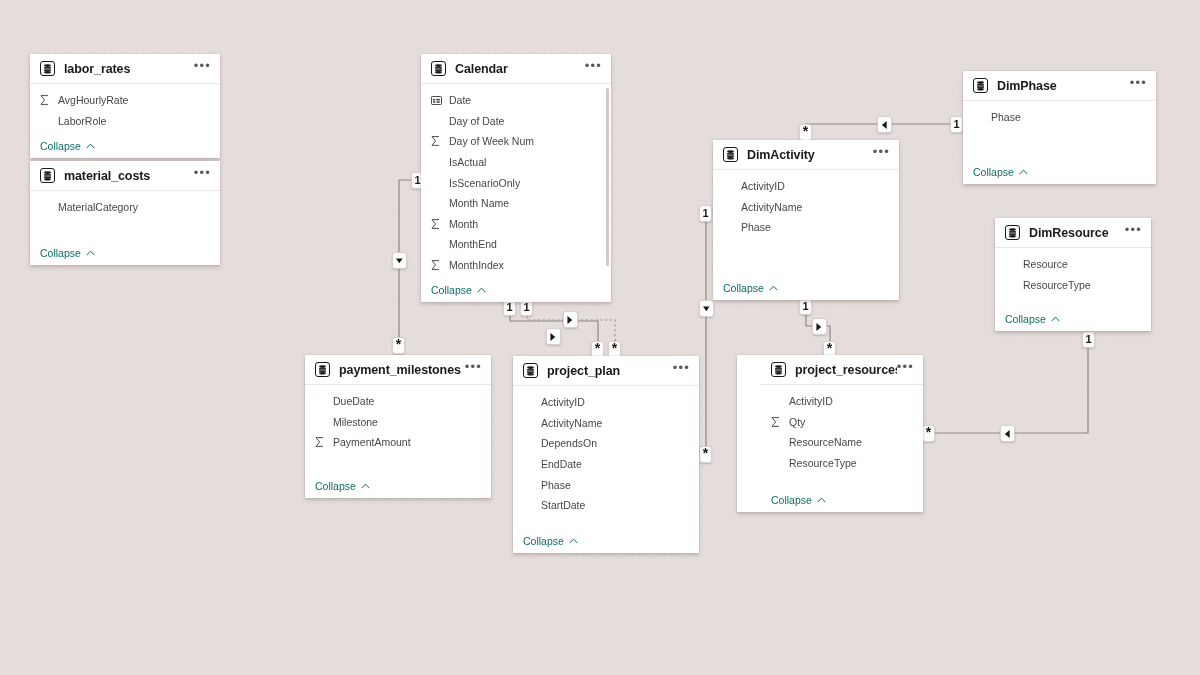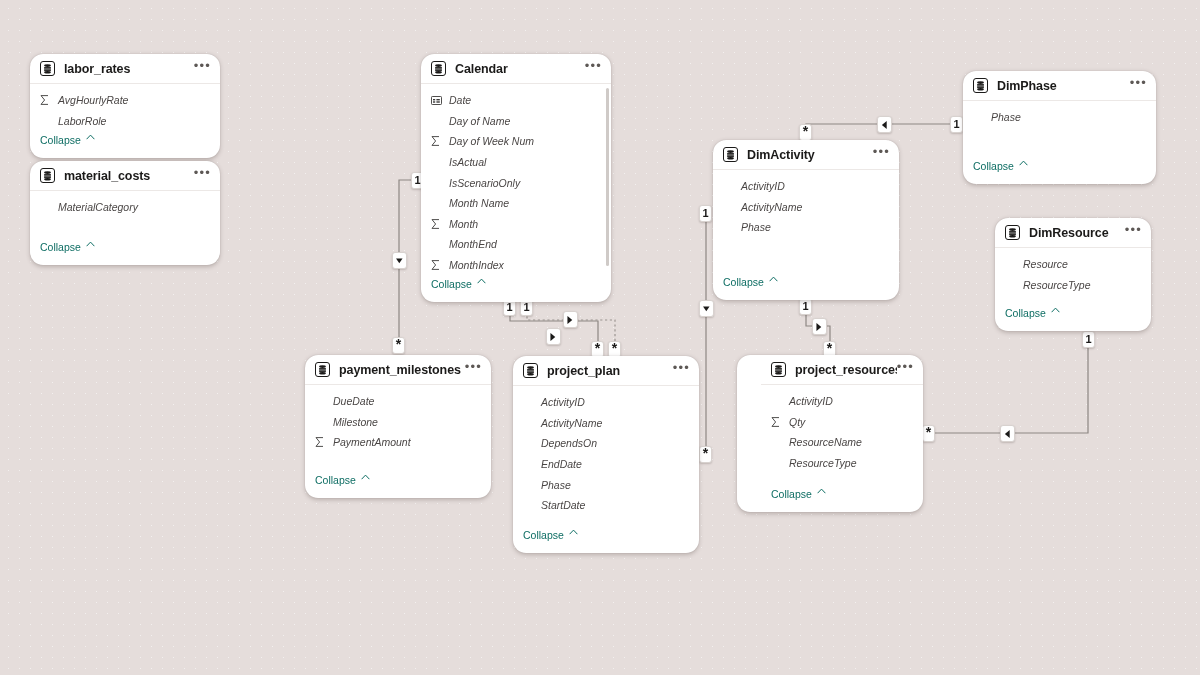--- a/index.html
+++ b/index.html
@@ -45,21 +45,21 @@
     line-height: 1;
   }
   .chip.card.star { font-size: 14px; padding-bottom: 4px; }
   .chip.arrow { width: 15px; height: 17px; }
   .chip.arrow svg { display: block; }
 
   
   .tbl {
     position: absolute;
     background: #ffffff;
-    border-radius: 13px;
+    border-radius: 0;
     box-shadow: 0 1.5px 4px rgba(70,55,50,0.26), 0 0 1px rgba(70,55,50,0.25);
     z-index: 10;
     display: flex; flex-direction: column;
     overflow: hidden;
   }
   .tbl-head {
     display: flex; align-items: center;
     height: 30px;
     padding: 0 9px 0 10px;
     border-bottom: 1px solid #ece8e6;
@@ -88,21 +88,20 @@
     color: #5d5855;
     letter-spacing: 1.2px;
     line-height: 8px;
     padding-bottom: 5px;
   }
   .tbl-body {
     flex: 1 1 auto;
     position: relative;
     padding: 6px 0 0 0;
     overflow: hidden;
-    font-style: italic;
   }
   .fld {
     display: flex; align-items: center;
     height: 20.6px;
     padding-left: 10px;
     font-size: 10.5px;
     color: #4a4645;
     white-space: nowrap;
   }
   .fld-ic {
@@ -116,21 +115,21 @@
   .scrollbar {
     position: absolute;
     right: 2px; top: 4px;
     width: 3px;
     border-radius: 2px;
     background: #cfcac7;
   }
   .tbl-foot {
     flex: 0 0 auto;
     height: 24px;
-    display: flex; 
+    display: flex; align-items: center;
     padding-left: 10px;
     font-size: 10.5px;
     color: #0f6e64;
   }
   .tbl-foot .caret {
     margin-left: 5px;
     display: inline-block;
   }
   .tbl-foot .caret svg { display: block; }
 </style>
@@ -287,21 +286,21 @@
                 <rect x="2" y="3" width="2.2" height="1.4" fill="#3b3a39"></rect>
                 <rect x="2" y="5.3" width="2.2" height="1.4" fill="#3b3a39"></rect>
                 <rect x="5.4" y="3" width="3.4" height="1.4" fill="#3b3a39"></rect>
                 <rect x="5.4" y="5.3" width="3.4" height="1.4" fill="#3b3a39"></rect>
               </svg>
             </span>
             <span class="fld-name">Date</span>
           </div>
           <div class="fld">
             <span class="fld-ic"></span>
-            <span class="fld-name">Day of Name</span>
+            <span class="fld-name">Day of Date</span>
           </div>
           <div class="fld">
             <span class="fld-ic">
               <svg width="9" height="10" viewBox="0 0 9 10" aria-hidden="true">
                 <path d="M8 0.6H1L4.6 5L1 9.4H8" fill="none" stroke="#3b3a39" stroke-width="0.9" stroke-linejoin="miter" stroke-linecap="butt"></path>
               </svg>
             </span>
             <span class="fld-name">Day of Week Num</span>
           </div>
           <div class="fld">

